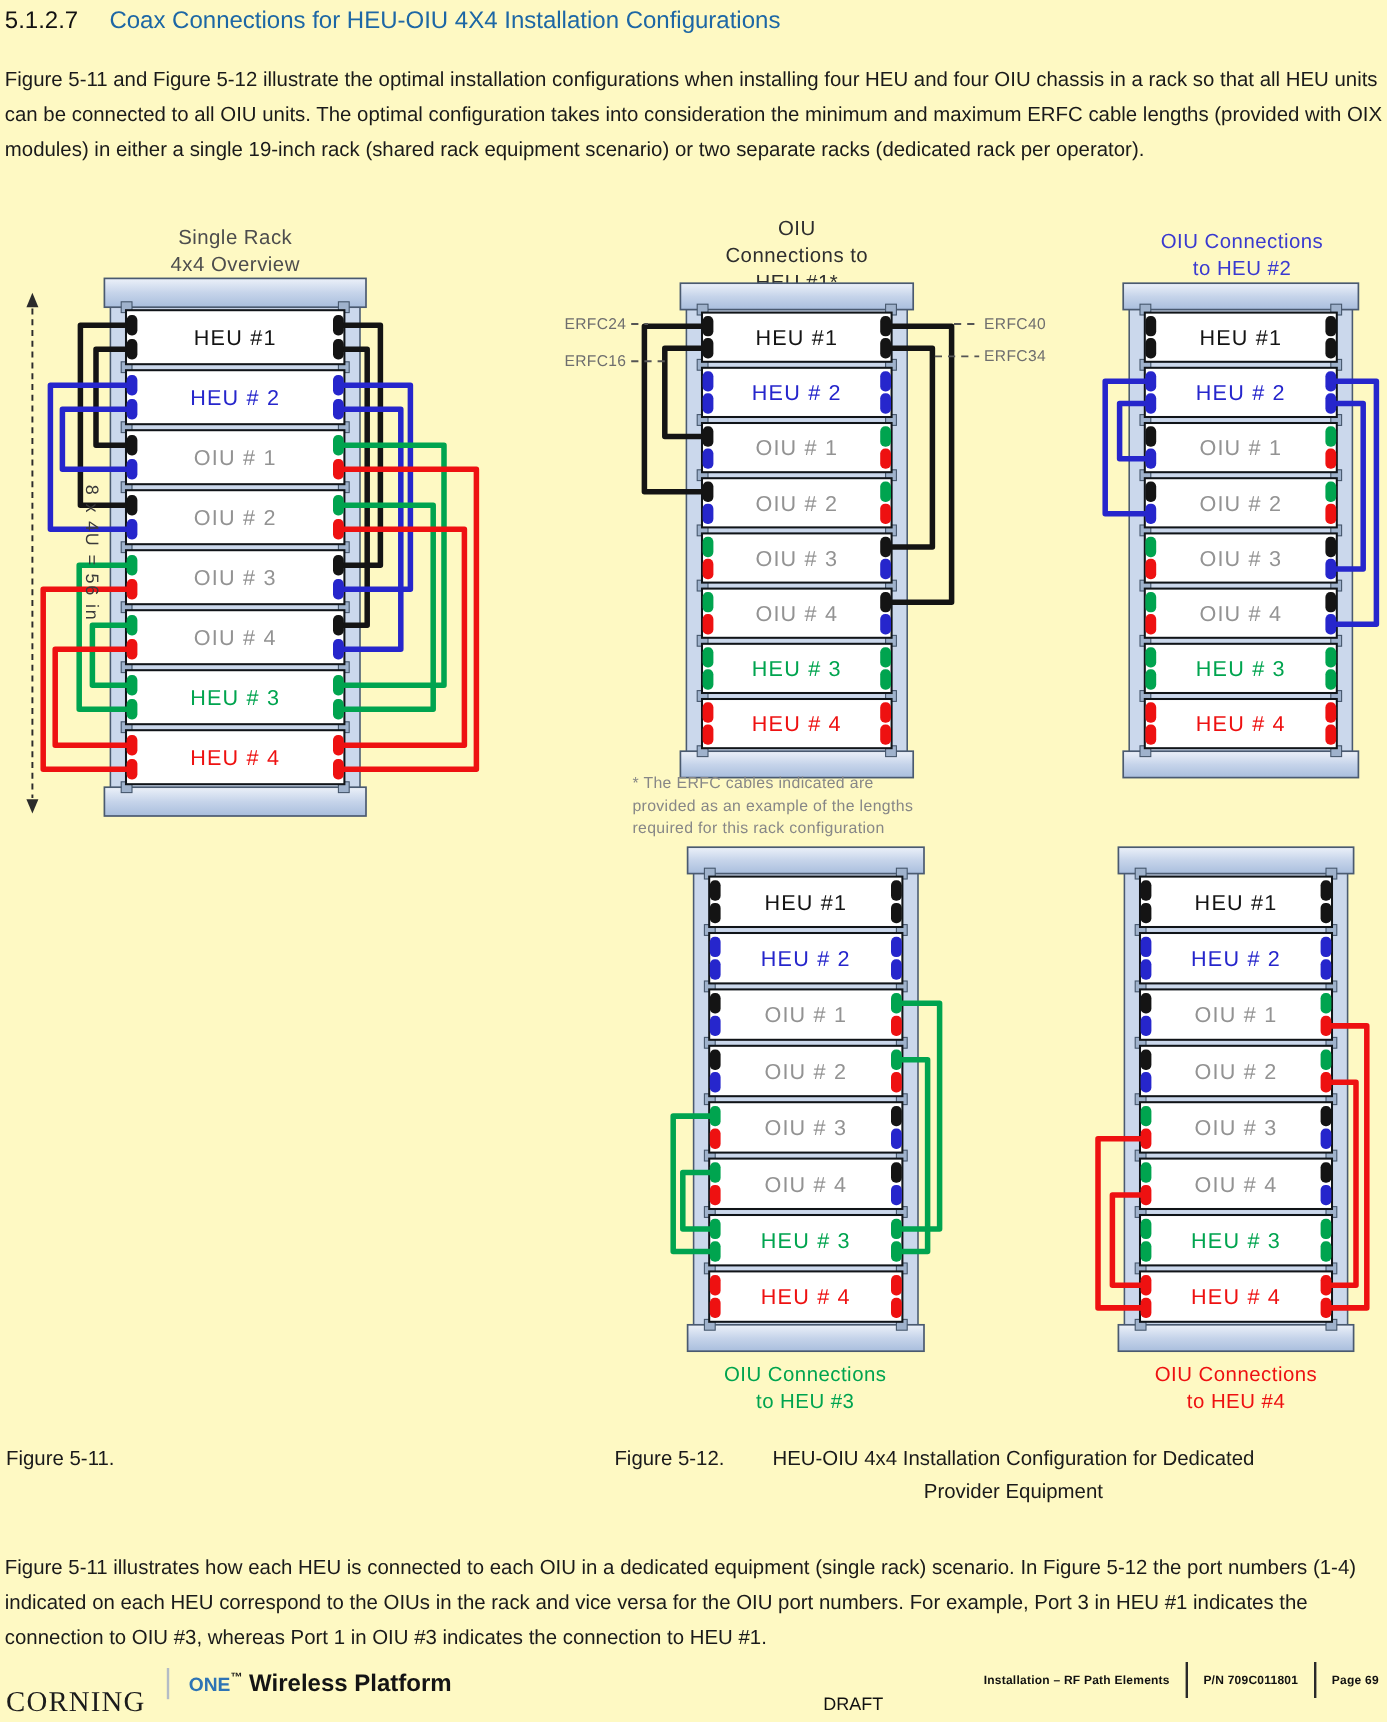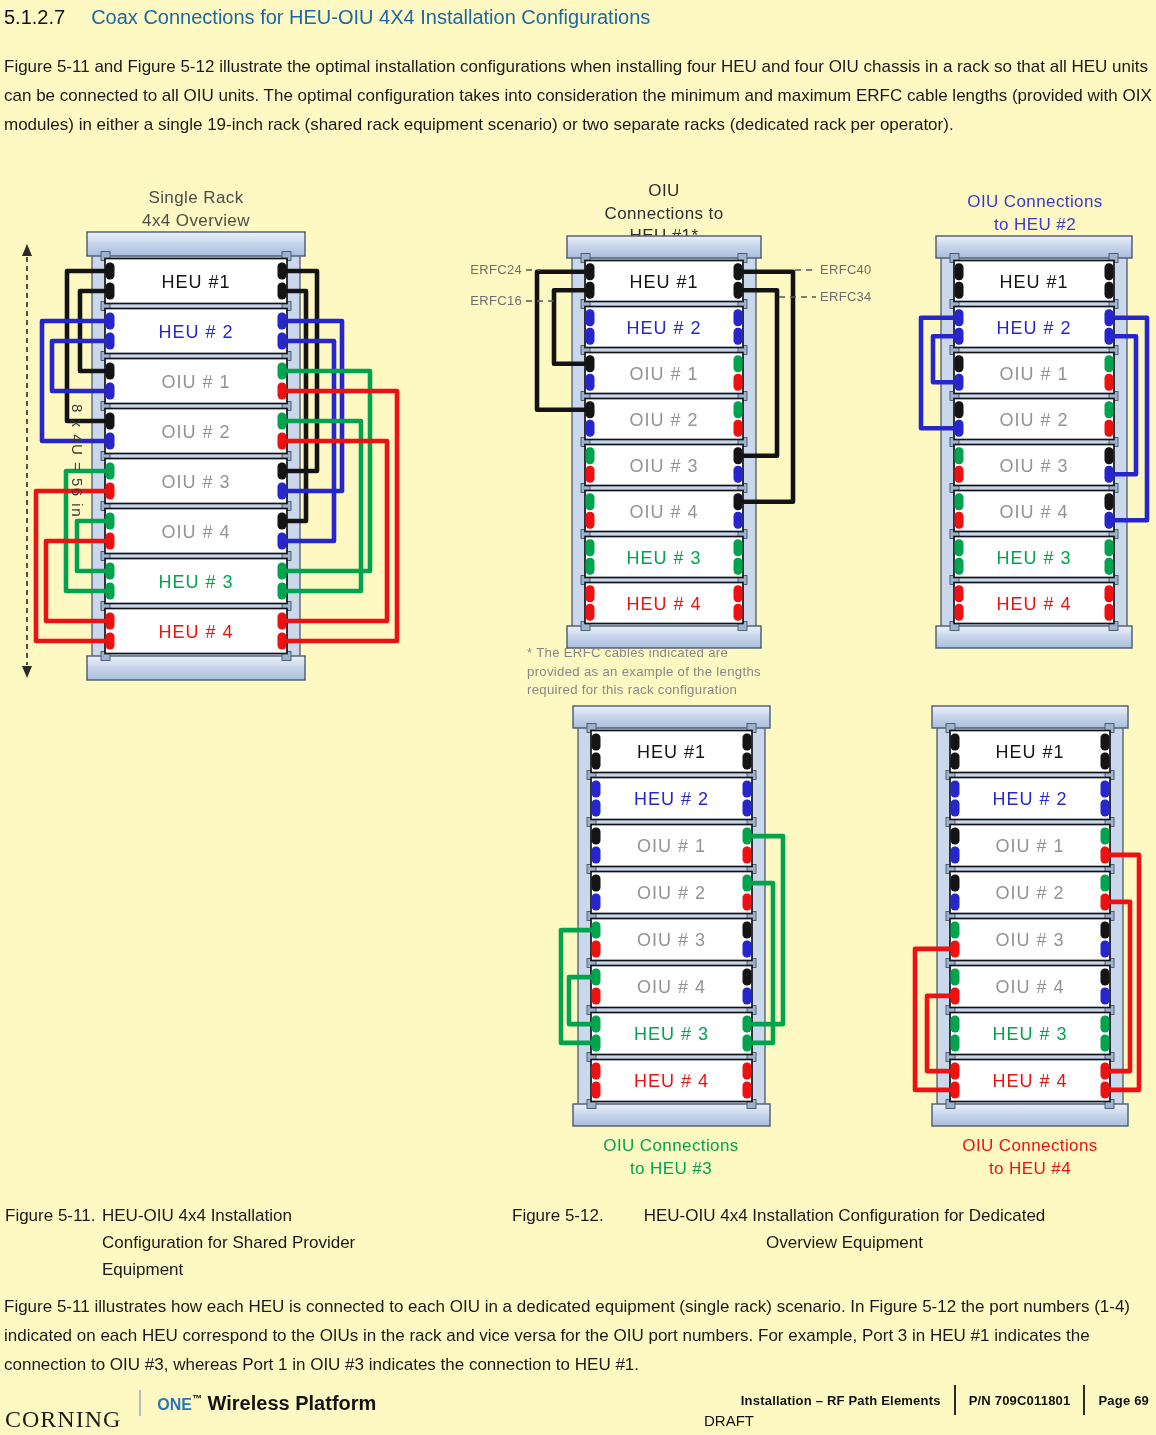--- a/index.html
+++ b/index.html
@@ -20,23 +20,23 @@
   .cap2{left:512px;top:1202px;}
   .cap2 .cap-label{width:105px;flex:none;}
   .cap2 .cap-text{width:455px;text-align:center;}
   .brand{position:absolute;left:5px;top:1387px;display:flex;align-items:center;height:32px;}
   .corning{font-family:"Liberation Serif",serif;font-weight:400;font-size:24px;letter-spacing:1px;color:#1c1c1c;margin-top:32px;}
   .brand-sep{display:inline-block;width:2px;height:26px;background:#b4bcc6;margin:0 16px 0 18px;}
   .one{color:#2e74b5;font-weight:700;font-size:16px;}
   .tm{font-size:10px;vertical-align:8px;color:#111;font-weight:700;}
   .wp{color:#141414;font-weight:600;font-size:20px;white-space:pre;}
   .finfo{position:absolute;right:7px;top:1385px;display:flex;align-items:center;gap:13px;
-         font-size:13px;font-weight:700;letter-spacing:0.2px;color:#111;}
+         font-size:10px;font-weight:700;letter-spacing:0.2px;color:#111;}
   .vbar{width:2px;height:30px;background:#2a2a2a;}
-  .draft{position:absolute;left:684px;top:1412px;width:90px;text-align:center;font-size:15px;color:#111;}
+  .draft{position:absolute;left:666px;top:1412px;width:90px;text-align:center;font-size:15px;color:#111;}
 </style>
 </head>
 <body>
 
 <div class="page">
 
   <div class="heading">
     <span class="num">5.1.2.7</span><span class="htitle">Coax Connections for HEU-OIU 4X4 Installation Configurations</span>
   </div>
 
@@ -460,25 +460,24 @@
         <rect x="1100.5" y="1034.4" width="9" height="17" rx="4.2" fill="#00a44f"></rect>
         <rect x="950.5" y="1062.6" width="9" height="17" rx="4.2" fill="#ee1111"></rect>
         <rect x="950.5" y="1081.4" width="9" height="17" rx="4.2" fill="#ee1111"></rect>
         <rect x="1100.5" y="1062.6" width="9" height="17" rx="4.2" fill="#ee1111"></rect>
         <rect x="1100.5" y="1081.4" width="9" height="17" rx="4.2" fill="#ee1111"></rect>
       </g>
     </svg>
 
   <div class="cap cap1">
     <span class="cap-label">Figure 5-11.</span>
-    <span class="cap-text">HEU-OIU 4x4 Installation Configuration for Shared Provider Equipment</span>
   </div>
   <div class="cap cap2">
     <span class="cap-label">Figure 5-12.</span>
-    <span class="cap-text">HEU-OIU 4x4 Installation Configuration for Dedicated Overview Equipment</span>
+    <span class="cap-text">HEU-OIU 4x4 Installation Configuration for Dedicated Provider Equipment</span>
   </div>
 
   <p class="para p2">Figure 5-11 illustrates how each HEU is connected to each OIU in a dedicated equipment (single rack) scenario. In Figure 5-12 the port numbers (1-4) indicated on each HEU correspond to the OIUs in the rack and vice versa for the OIU port numbers. For example, Port 3 in HEU #1 indicates the connection to OIU #3, whereas Port 1 in OIU #3 indicates the connection to HEU #1.</p>
 
   <div class="brand">
     <span class="corning">CORNING</span>
     <span class="brand-sep"></span>
     <span><span class="one">ONE</span><span class="tm">™</span><span class="wp"> Wireless Platform</span></span>
   </div>
 

